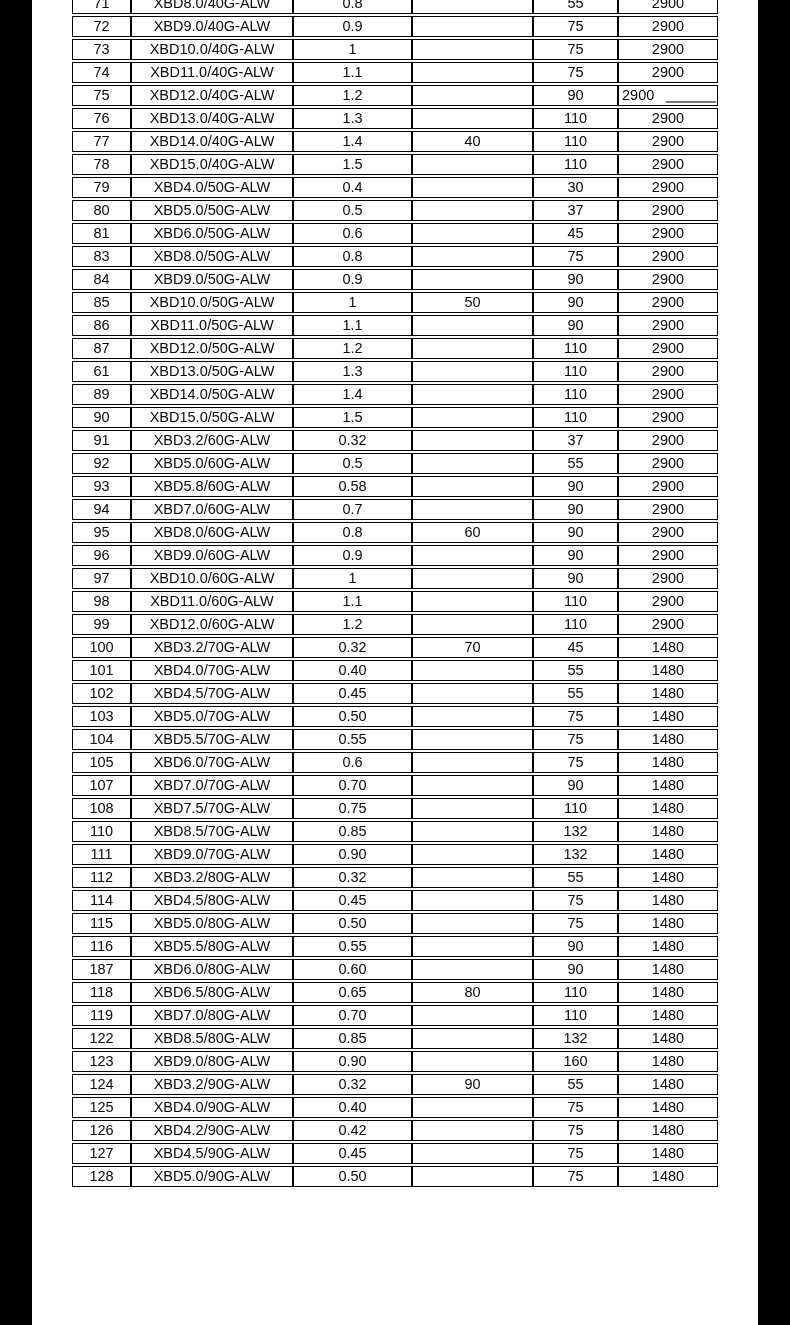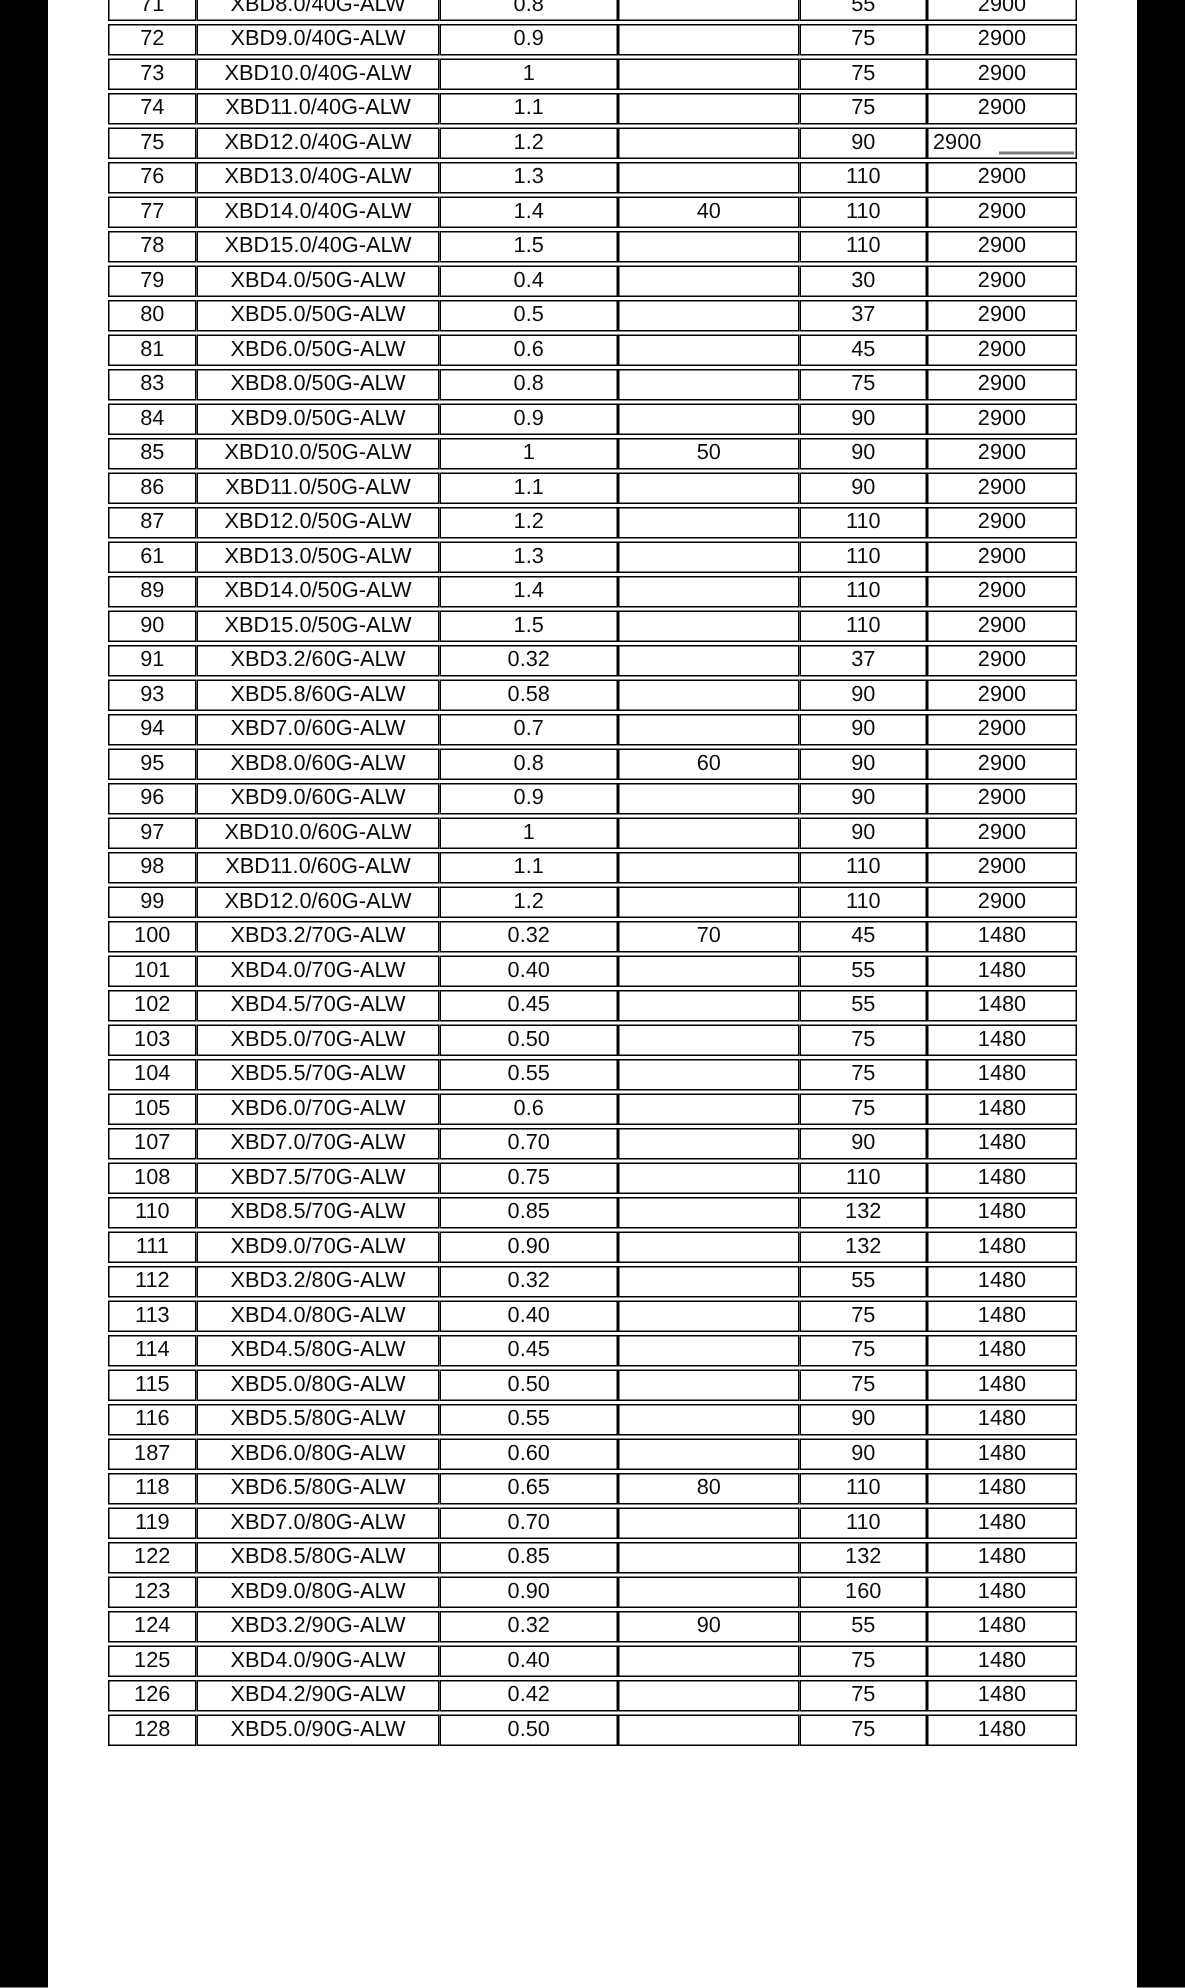--- a/index.html
+++ b/index.html
@@ -245,20 +245,28 @@
         </tr>
         <tr>
           <td>91</td>
           <td>XBD3.2/60G-ALW</td>
           <td>0.32</td>
           <td></td>
           <td>37</td>
           <td>2900</td>
         </tr>
         <tr>
+          <td>92</td>
+          <td>XBD5.0/60G-ALW</td>
+          <td>0.5</td>
+          <td></td>
+          <td>55</td>
+          <td>2900</td>
+        </tr>
+        <tr>
           <td>93</td>
           <td>XBD5.8/60G-ALW</td>
           <td>0.58</td>
           <td></td>
           <td>90</td>
           <td>2900</td>
         </tr>
         <tr>
           <td>94</td>
           <td>XBD7.0/60G-ALW</td>
@@ -389,28 +397,20 @@
         </tr>
         <tr>
           <td>112</td>
           <td>XBD3.2/80G-ALW</td>
           <td>0.32</td>
           <td></td>
           <td>55</td>
           <td>1480</td>
         </tr>
         <tr>
-          <td>113</td>
-          <td>XBD4.0/80G-ALW</td>
-          <td>0.40</td>
-          <td></td>
-          <td>75</td>
-          <td>1480</td>
-        </tr>
-        <tr>
           <td>114</td>
           <td>XBD4.5/80G-ALW</td>
           <td>0.45</td>
           <td></td>
           <td>75</td>
           <td>1480</td>
         </tr>
         <tr>
           <td>115</td>
           <td>XBD5.0/80G-ALW</td>
@@ -480,20 +480,28 @@
           <td>XBD4.0/90G-ALW</td>
           <td>0.40</td>
           <td></td>
           <td>75</td>
           <td>1480</td>
         </tr>
         <tr>
           <td>126</td>
           <td>XBD4.2/90G-ALW</td>
           <td>0.42</td>
+          <td></td>
+          <td>75</td>
+          <td>1480</td>
+        </tr>
+        <tr>
+          <td>127</td>
+          <td>XBD4.5/90G-ALW</td>
+          <td>0.45</td>
           <td></td>
           <td>75</td>
           <td>1480</td>
         </tr>
         <tr>
           <td>128</td>
           <td>XBD5.0/90G-ALW</td>
           <td>0.50</td>
           <td></td>
           <td>75</td>

